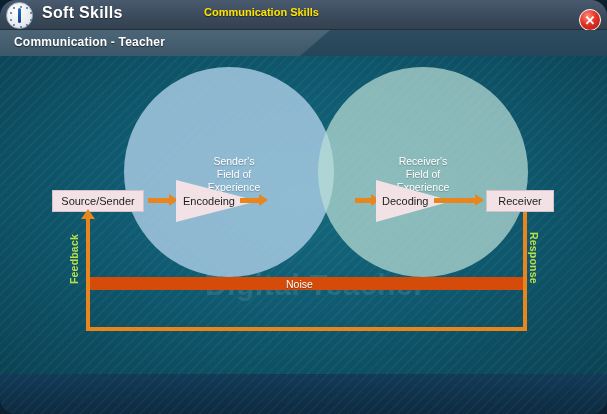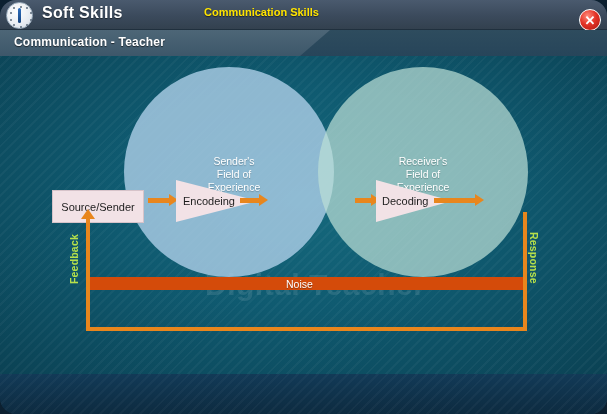--- a/index.html
+++ b/index.html
@@ -158,21 +158,21 @@
   .fld-label{
     position:absolute; width:120px; text-align:center;
     font-size:10.5px; color:#ffffff; line-height:13px;
     text-shadow:0 1px 1px rgba(0,0,0,.25);
   }
   .fld-sender{ left:174px; top:99px; }
   .fld-receiver{ left:363px; top:99px; }
 
   
   .node-box{
-    position:absolute; height:33px;
+    position:absolute; height:22px;
     background:#f2e2e6; border:1px solid #d6c3c9;
     display:flex; align-items:center; justify-content:center;
     font-size:11px; color:#1d1d1d; white-space:nowrap;
   }
   .tri{
     position:absolute; height:42px;
     background:#f2e2e6;
   }
   .tri-lbl{
     position:absolute; font-size:11px; color:#1d1d1d; white-space:nowrap;
@@ -277,20 +277,21 @@
     <div class="tri" style="left:176px; top:124px; width:82px; clip-path:polygon(0 0, 100% 50%, 0 100%);"></div>
     <div class="tri-lbl" style="left:183px; top:139px;">Encodeing</div>
     <div class="arrow" style="left:240px; top:142px; width:20px;"></div>
 
     <div class="arrow" style="left:355px; top:142px; width:17px;"></div>
 
     <div class="tri" style="left:376px; top:124px; width:76px; clip-path:polygon(0 0, 100% 50%, 0 100%);"></div>
     <div class="tri-lbl" style="left:382px; top:139px;">Decoding</div>
     <div class="arrow" style="left:434px; top:142px; width:42px;"></div>
 
+    <div class="node-box" style="left:486px; top:134px; width:68px;">Receiver</div>
 
     <div class="noise-bar"></div>
     <div class="noise-lbl">Noise</div>
 
     <div class="path-v" style="left:86px; top:162px; height:113px;"></div>
     <div class="arrow-up" style="left:81px; top:153px;"></div>
     <div class="vlabel flip" style="left:68px; top:178px;">Feedback</div>
 
     <div class="path-v" style="left:523px; top:156px; height:119px;"></div>
     <div class="vlabel" style="left:528px; top:176px;">Response</div>

